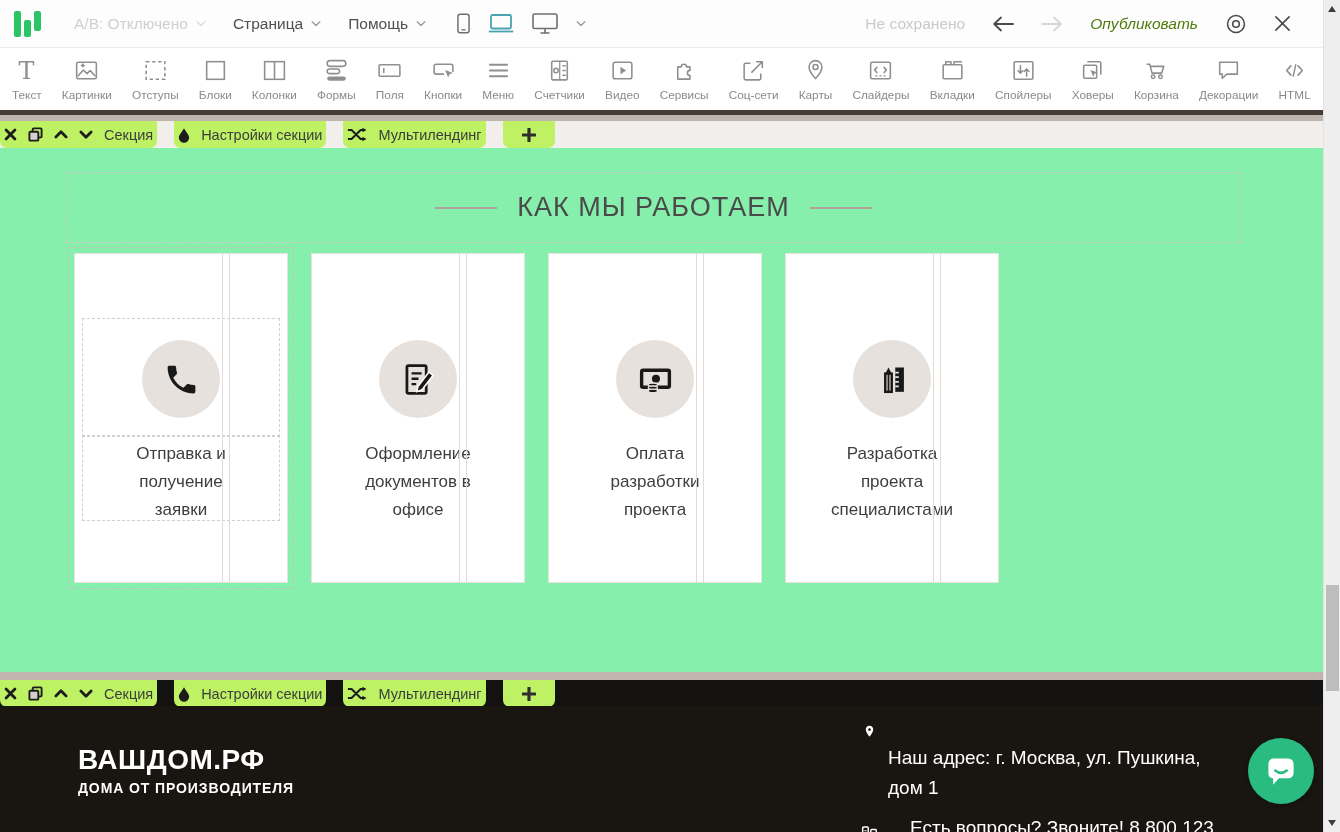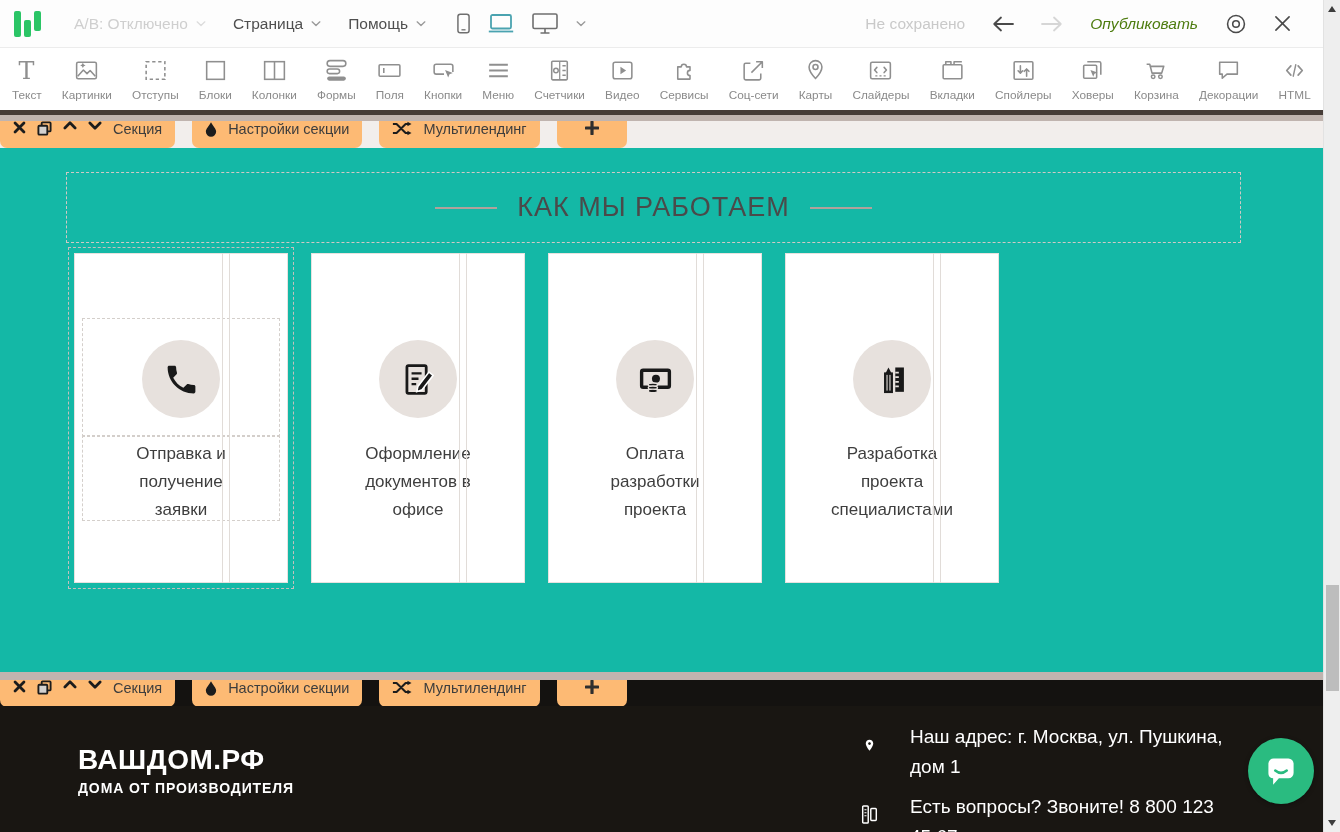--- a/index.html
+++ b/index.html
@@ -40,29 +40,29 @@
 
   .dark-strip{position:absolute;top:110px;left:0;width:1323px;height:5px;background:#463c37;}
   .pink-strip{position:absolute;left:0;width:1323px;background:#c0b4af;}
   .pink-top{top:115px;height:6px;}
   .pink-bottom{top:672px;height:8px;}
 
   
   .sectionbar{position:absolute;left:0;width:1323px;height:27px;display:flex;align-items:stretch;}
   .sectionbar.light{top:121px;background:#f2eeec;}
   .sectionbar.darkbg{top:680px;background:#141210;}
-  .tab{background:#fdba74;border-radius:0 0 7px 7px;display:flex;align-items:flex-start;
-       gap:11px;padding:0 13px;font-size:14.5px;color:#3d3d3d;cursor:pointer;}
+  .tab{background:#bef264;border-radius:0 0 7px 7px;display:flex;align-items:center;
+       gap:11px;padding:0 4px;font-size:14.5px;color:#3d3d3d;cursor:pointer;}
   .tab + .tab{margin-left:17px;}
   .tab .t-ico{display:flex;color:#1c1c1c;cursor:pointer;}
   .plus-tab{margin-left:auto;width:44px;justify-content:center;border-radius:0 0 7px 7px;}
   .plus-tab .t-ico{color:#2e2e2e;}
 
   
-  .section-a{position:absolute;top:148px;left:0;width:1323px;height:524px;background:#14b8a6;}
+  .section-a{position:absolute;top:148px;left:0;width:1323px;height:524px;background:#86efac;}
   .title-box{position:absolute;top:24px;left:66px;width:1175px;height:71px;
              border:1px dashed #cfc9c5;display:flex;align-items:center;justify-content:center;box-sizing:border-box;cursor:text;}
   .title-row{display:flex;align-items:center;gap:20px;}
   .title-dash{width:62px;height:2px;background:#b0a29b;}
   .page-title{font-size:27px;color:#4a4a4a;letter-spacing:1px;font-weight:400;}
 
   .cards{position:absolute;top:105px;left:74px;width:1162px;height:330px;display:flex;gap:23px;}
   .card{position:relative;width:214px;height:330px;background:#ffffff;border:1px solid #e6e2df;
         box-sizing:border-box;cursor:pointer;}
   .circle{position:absolute;top:86px;left:50%;transform:translateX(-50%);width:78px;height:78px;
@@ -81,21 +81,21 @@
 
   
   .footer{position:absolute;top:706px;left:0;width:1323px;height:126px;background:#191612;}
   .brand{position:absolute;left:78px;top:38px;color:#ffffff;cursor:pointer;}
   .brand-title{font-size:28px;font-weight:bold;letter-spacing:0.5px;}
   .brand-sub{font-size:14px;font-weight:bold;letter-spacing:0.9px;margin-top:4px;}
   .contacts{position:absolute;left:858px;top:0;width:380px;}
   .contact-row{display:flex;align-items:flex-start;}
   .contact-row .c-ico{width:22px;display:flex;justify-content:center;color:#ffffff;flex:none;}
   .contact-row .c-txt{margin-left:30px;width:322px;font-size:19px;line-height:30px;color:#ffffff;cursor:text;}
-  .row-address{margin-top:16px;}
+  .row-address{margin-top:2px;flex-direction:column;}
   .row-address .c-ico{margin-top:13px;}
   .row-phone{margin-top:10px;}
   .row-phone .c-ico{margin-top:12px;}
 
   .chat{position:absolute;left:1248px;top:738px;width:66px;height:66px;border-radius:50%;
         background:#2abb80;display:flex;align-items:center;justify-content:center;cursor:pointer;
         box-shadow:0 1px 4px rgba(0,0,0,0.35);}
   .chat svg{width:42px;height:42px;}
 
   

